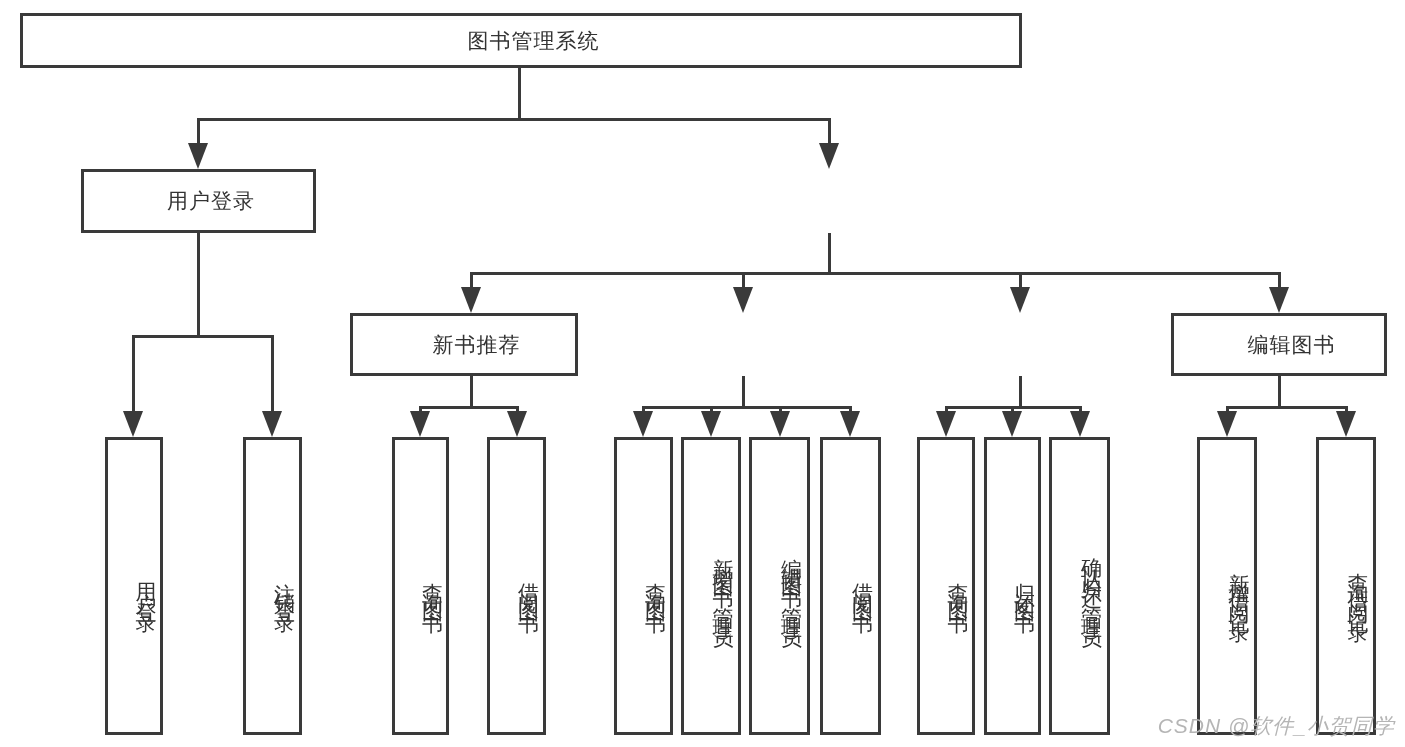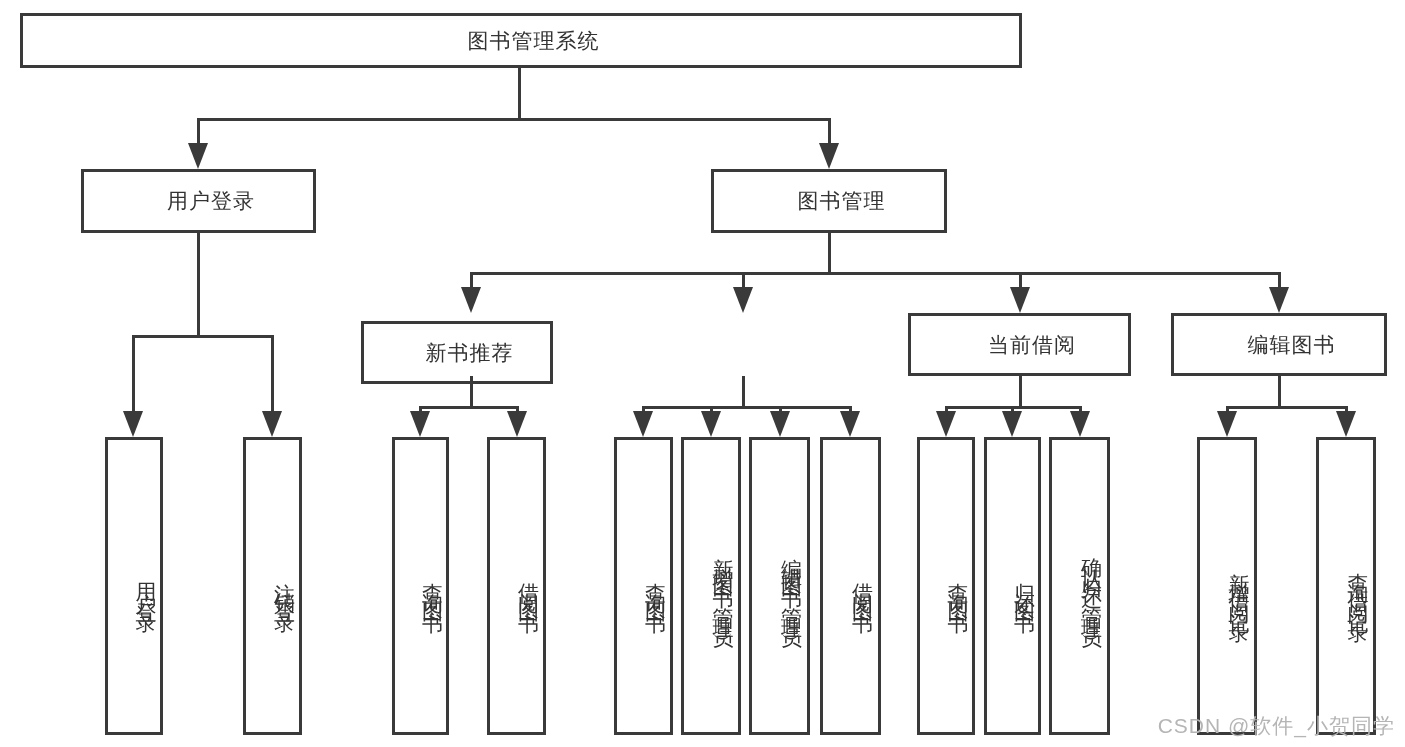--- a/index.html
+++ b/index.html
@@ -47,20 +47,21 @@
     border-right:10px solid transparent;
     border-top:26px solid var(--line);
   }
   .watermark{
     position:absolute;
     right:10px;top:712px;
     font-size:21px;
     color:var(--wm);
     letter-spacing:1px;
     white-space:nowrap;
+    font-style:italic;
   }
 </style>
 </head>
 <body>
 
 <div id="canvas">
 
   <div class="node" style="left:20px;top:13px;width:1002px;height:55px;">
     <span>图书管理系统</span>
   </div>
@@ -68,47 +69,41 @@
   <div class="vline" style="left:518px;top:66px;height:54px;"></div>
   <div class="hline" style="left:197px;top:118px;width:634px;"></div>
   <div class="stem" style="left:197px;top:118px;height:30px;"></div>
   <div class="arrow" style="left:188px;top:143px;"></div>
   <div class="stem" style="left:828px;top:118px;height:30px;"></div>
   <div class="arrow" style="left:819px;top:143px;"></div>
 
   <div class="node" style="left:81px;top:169px;width:235px;height:64px;">
     <span>用户登录</span>
   </div>
-  <div class="node" style="left:711px;top:169px;width:236px;height:64px;">
-    <span>图书管理</span>
-  </div>
 
   <div class="vline" style="left:197px;top:233px;height:104px;"></div>
   <div class="hline" style="left:132px;top:335px;width:142px;"></div>
   <div class="stem" style="left:132px;top:335px;height:80px;"></div>
   <div class="arrow" style="left:123px;top:411px;"></div>
   <div class="stem" style="left:271px;top:335px;height:80px;"></div>
   <div class="arrow" style="left:262px;top:411px;"></div>
 
   <div class="vline" style="left:828px;top:233px;height:41px;"></div>
   <div class="hline" style="left:470px;top:272px;width:811px;"></div>
   <div class="stem" style="left:470px;top:272px;height:21px;"></div>
   <div class="arrow" style="left:461px;top:287px;"></div>
   <div class="stem" style="left:742px;top:272px;height:21px;"></div>
   <div class="arrow" style="left:733px;top:287px;"></div>
   <div class="stem" style="left:1019px;top:272px;height:21px;"></div>
   <div class="arrow" style="left:1010px;top:287px;"></div>
   <div class="stem" style="left:1278px;top:272px;height:21px;"></div>
   <div class="arrow" style="left:1269px;top:287px;"></div>
 
-  <div class="node" style="left:361px;top:313px;width:192px;height:63px;margin-top:8px;">
+  <div class="node" style="left:350px;top:313px;width:228px;height:63px;">
     <span>新书推荐</span>
-  </div>
-  <div class="node" style="left:908px;top:313px;width:223px;height:63px;">
-    <span>当前借阅</span>
   </div>
   <div class="node" style="left:1171px;top:313px;width:216px;height:63px;">
     <span>编辑图书</span>
   </div>
 
   <div class="vline" style="left:470px;top:376px;height:32px;"></div>
   <div class="hline" style="left:419px;top:406px;width:100px;"></div>
   <div class="stem" style="left:419px;top:406px;height:10px;"></div>
   <div class="arrow" style="left:410px;top:411px;"></div>
   <div class="stem" style="left:516px;top:406px;height:10px;"></div>

